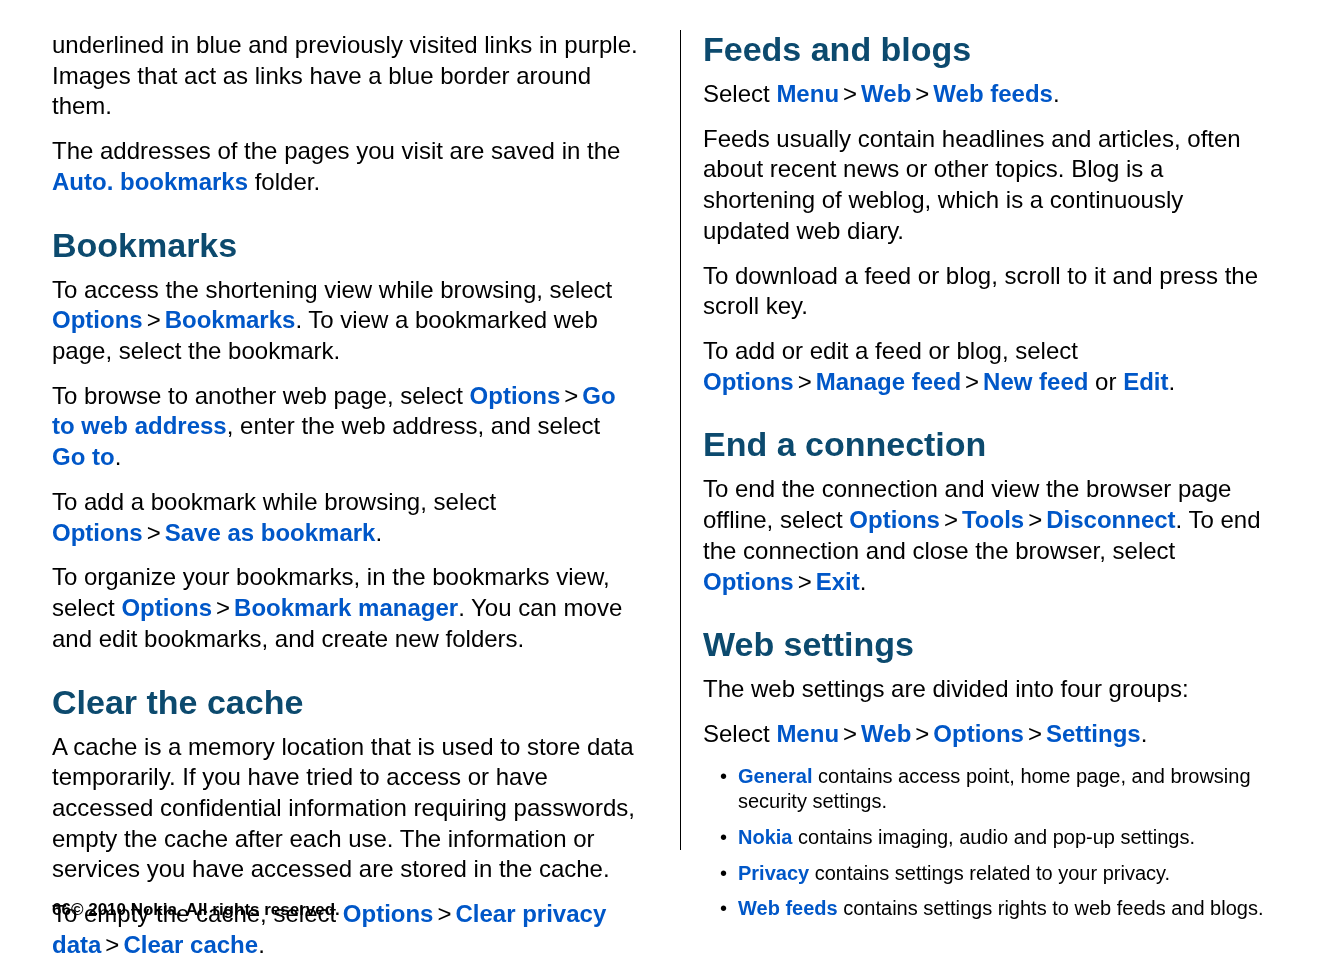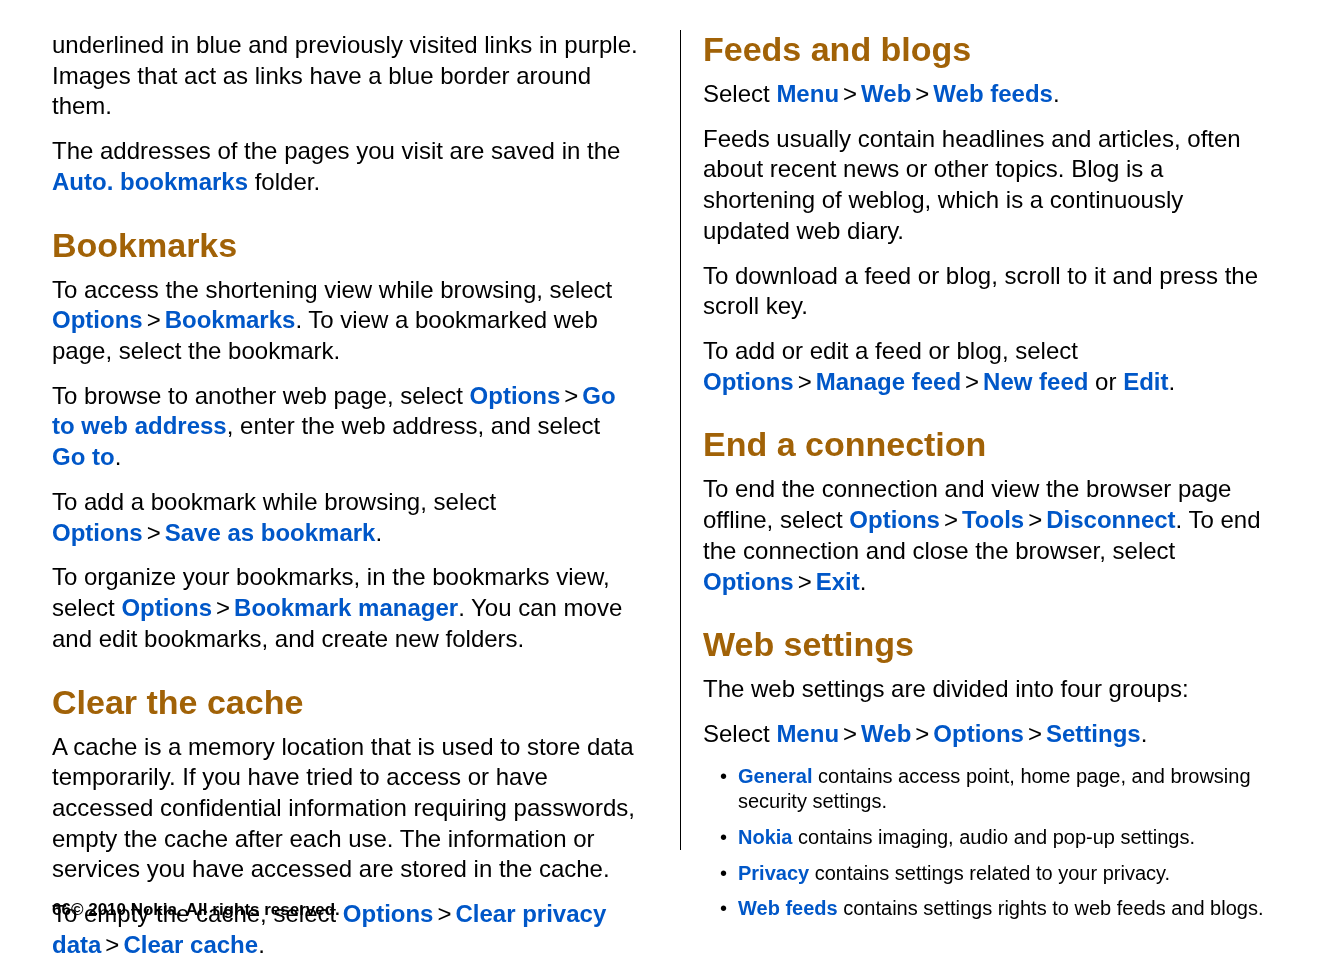--- a/index.html
+++ b/index.html
@@ -28,21 +28,21 @@
   }
   .col-right {
     border-left: 1px solid #000;
     padding-left: 22px;
     height: 820px;
     box-sizing: border-box;
   }
   h2 {
     font-size: 34px;
     font-weight: bold;
-    color: #a16207;
+    color: #0c4a6e;
     margin: 28px 0 10px 0;
   }
   .h2-tight { margin-top: 0; }
   p {
     font-size: 24px;
     line-height: 1.28;
     margin: 0 0 14px 0;
     color: #000;
   }
   .link {

